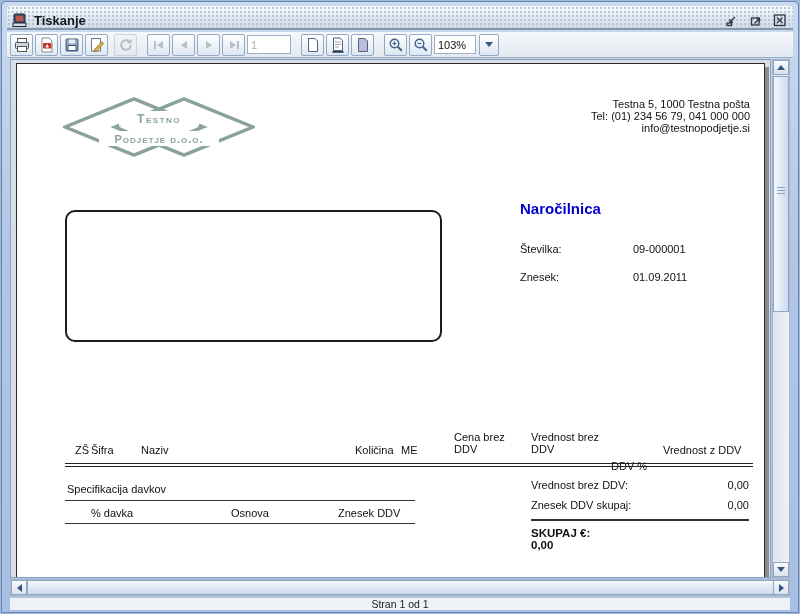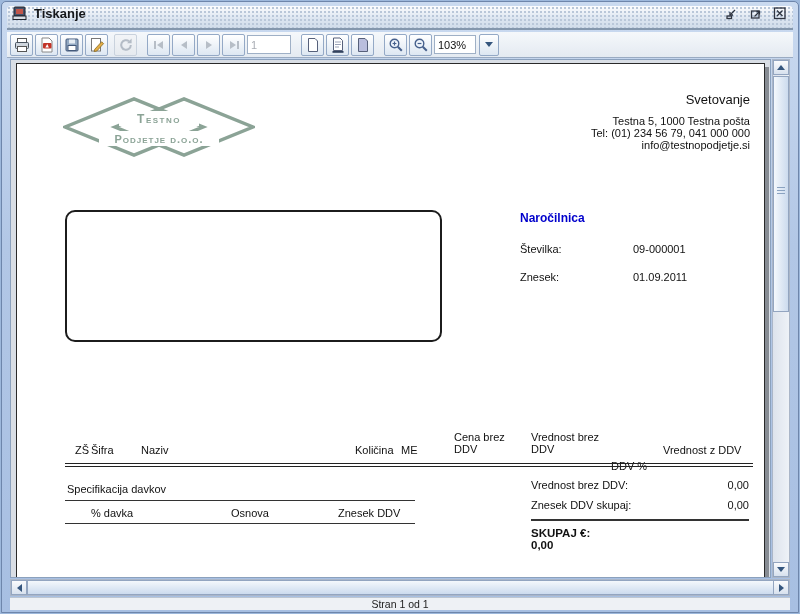--- a/index.html
+++ b/index.html
@@ -5,21 +5,21 @@
   html,body{margin:0;padding:0;width:800px;height:614px;overflow:hidden;
     font-family:"Liberation Sans",sans-serif;background:#9db8dc;}
   *{box-sizing:border-box;}
 
   .window{position:relative;width:798px;height:612px;margin:1px;
     border:1px solid #6e86ab;border-radius:5px 5px 0 0;
     background:linear-gradient(180deg,#cadaf0 0%,#b2c7e6 40%,#a7bfe2 100%);}
 
   
   .titlebar{position:absolute;left:5px;top:4px;right:5px;height:24px;
-    display:flex;align-items:flex-start;gap:6px;padding:0 5px;
+    display:flex;align-items:flex-end;gap:6px;padding:0 5px;
     background-image:radial-gradient(#b9c7d9 0.8px,transparent 0.9px),
       linear-gradient(180deg,#fdfdfe,#dde6f1 55%,#d0dcea);
     background-size:4px 4px,auto;
     border-bottom:2px solid #8497ad;border-radius:4px 4px 0 0;}
   .title-text{font-size:13px;font-weight:bold;color:#15171a;}
   .win-controls{margin-left:auto;display:flex;gap:7px;align-items:center;}
   .win-btn{width:17px;height:15px;display:flex;align-items:center;justify-content:center;cursor:default;}
 
   
   .toolbar{position:absolute;left:5px;top:30px;right:5px;height:26px;
@@ -46,21 +46,21 @@
   .page{position:absolute;left:5px;top:3px;width:749px;height:540px;
     background:#fff;border:1px solid #2a2a2a;box-shadow:4px 4px 0 #878c93;}
   .abs{position:absolute;white-space:nowrap;}
   .doc-text{font-size:11px;color:#111;}
   .company{position:absolute;top:26px;right:14px;text-align:right;color:#111;}
   .company-name{font-size:15px;font-weight:bold;}
   .company-tagline{font-size:13px;margin-top:2px;}
   .company-addr{font-size:11px;line-height:12px;margin-top:8px;}
   .addr-box{position:absolute;left:48px;top:146px;width:377px;height:132px;
     border:2px solid #1c1c1c;border-radius:10px;}
-  .doc-title{left:503px;top:147px;font-size:12px;font-weight:bold;}
+  .doc-title{left:503px;top:136px;font-size:15px;font-weight:bold;}
   .hdr2{position:absolute;font-size:11px;color:#111;line-height:12px;text-align:left;white-space:normal;}
   .dline{position:absolute;left:48px;top:399px;width:688px;height:4px;
     border-top:1px solid #222;border-bottom:1px solid #222;}
   .hairline{position:absolute;border-top:1px solid #333;height:0;}
   .tot-row{position:absolute;left:514px;width:218px;display:flex;
     justify-content:space-between;font-size:11px;color:#111;}
   .tot-line{position:absolute;left:514px;top:455px;width:218px;border-top:2px solid #333;}
   .bold{font-weight:bold;flex-direction:column;}
 
   
@@ -219,21 +219,20 @@
       <svg class="abs" style="left:46px;top:32px" width="192" height="62" viewBox="0 0 192 62">
         <polygon points="2,31 71,3 140,31 71,59" fill="none" stroke="#8ba396" stroke-width="3.5"></polygon>
         <polygon points="52,31 121,3 190,31 121,59" fill="none" stroke="#8ba396" stroke-width="3.5"></polygon>
         <rect x="56" y="15" width="80" height="15" fill="#ffffff"></rect>
         <rect x="36" y="35" width="120" height="15" fill="#ffffff"></rect>
         <text x="96" y="27" text-anchor="middle" fill="#8ba396" style="font:bold 12px 'Liberation Sans',sans-serif;font-variant:small-caps;letter-spacing:1.5px">Testno</text>
         <text x="96" y="47" text-anchor="middle" fill="#8ba396" style="font:bold 11px 'Liberation Sans',sans-serif;font-variant:small-caps;letter-spacing:1px">Podjetje d.o.o.</text>
       </svg>
 
       <div class="company">
-        <div class="company-tagline">Svetovanje</div>
         <div class="company-addr">
           <div>Testna 5, 1000 Testna pošta</div>
           <div>Tel: (01) 234 56 79, 041 000 000</div>
           <div>info@testnopodjetje.si</div>
         </div>
       </div>
 
       <div class="addr-box"></div>
 
       <div class="abs doc-title" style="color:#0000cc">Naročilnica</div>

